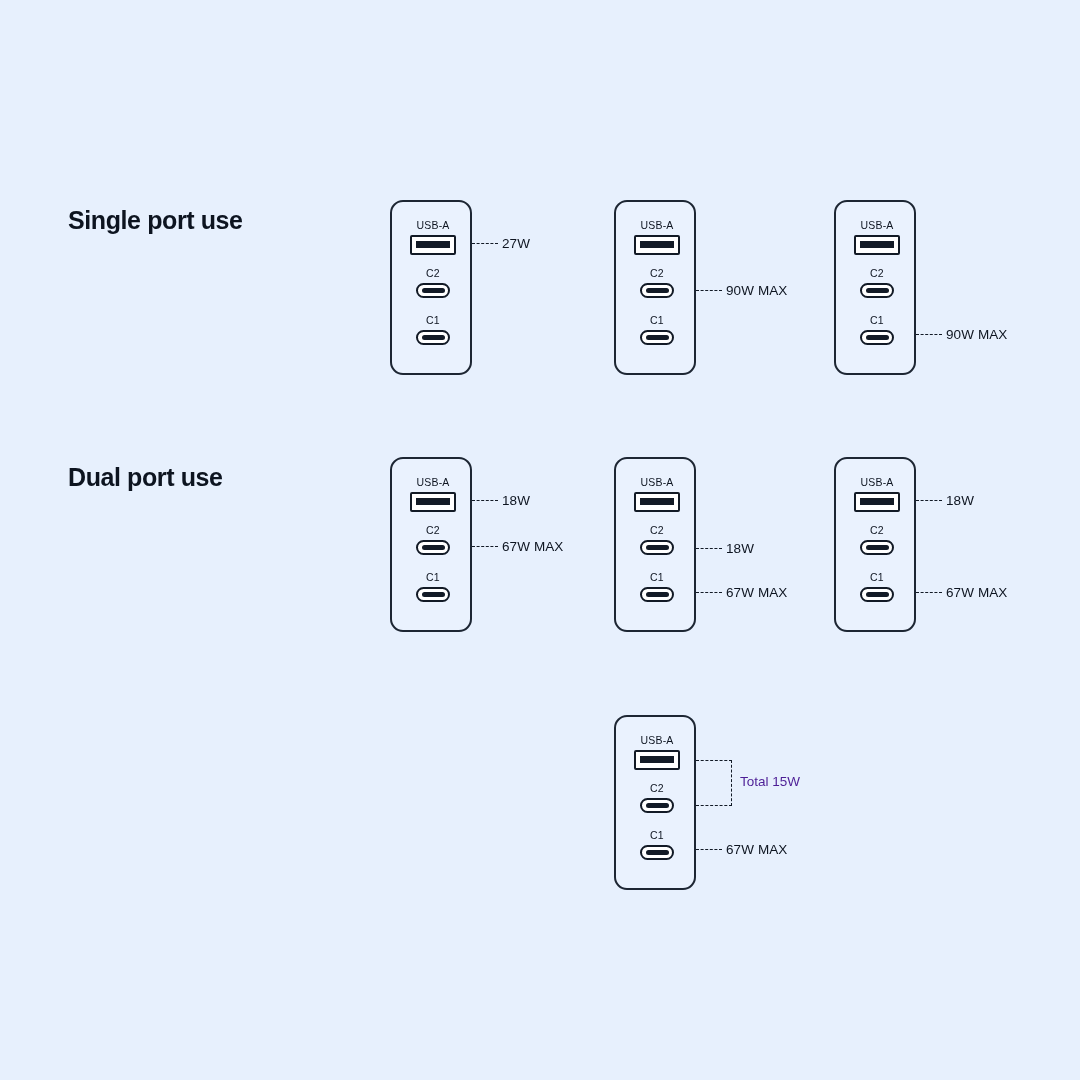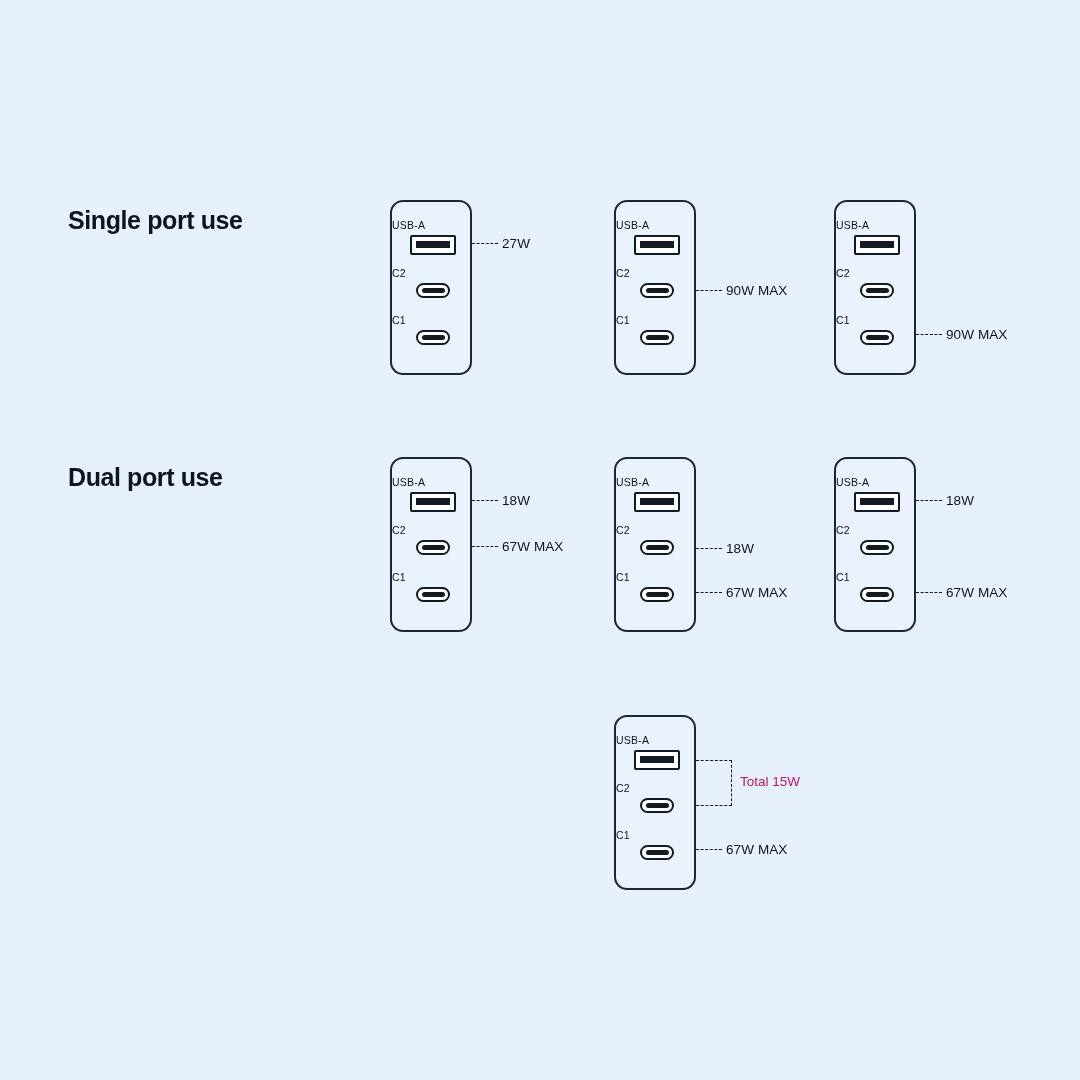--- a/index.html
+++ b/index.html
@@ -28,21 +28,21 @@
     position:absolute;
     width:82px;height:175px;
     border:2px solid #1d2633;
     border-radius:13px;
     background:#eaf2fe;
     box-sizing:border-box;
   }
   .port-group{
     position:absolute;
     left:0;width:82px;
-    text-align:left;
+    text-align:center;
   }
   .port-label{
     font-size:10.5px;
     letter-spacing:.2px;
     color:#0d1420;
     line-height:1;
     margin-bottom:4px;
     white-space:nowrap;
   }
   
@@ -99,21 +99,21 @@
   
   .bracket{
     position:absolute;
     border:1.6px dashed #121a26;
     border-left:none;
     box-sizing:border-box;
   }
   .bracket-text{
     position:absolute;
     font-size:13.5px;
-    color:#be185d;
+    color:#4c1d95;
     white-space:nowrap;
   }
 </style>
 </head>
 <body>
 
 <div class="canvas">
     <div class="section-title" style="left: 68px; top: 206px;">Single port use</div>
     <div class="charger" style="left: 390px; top: 200px;">
       <div class="port-group" style="top: 18px;">

